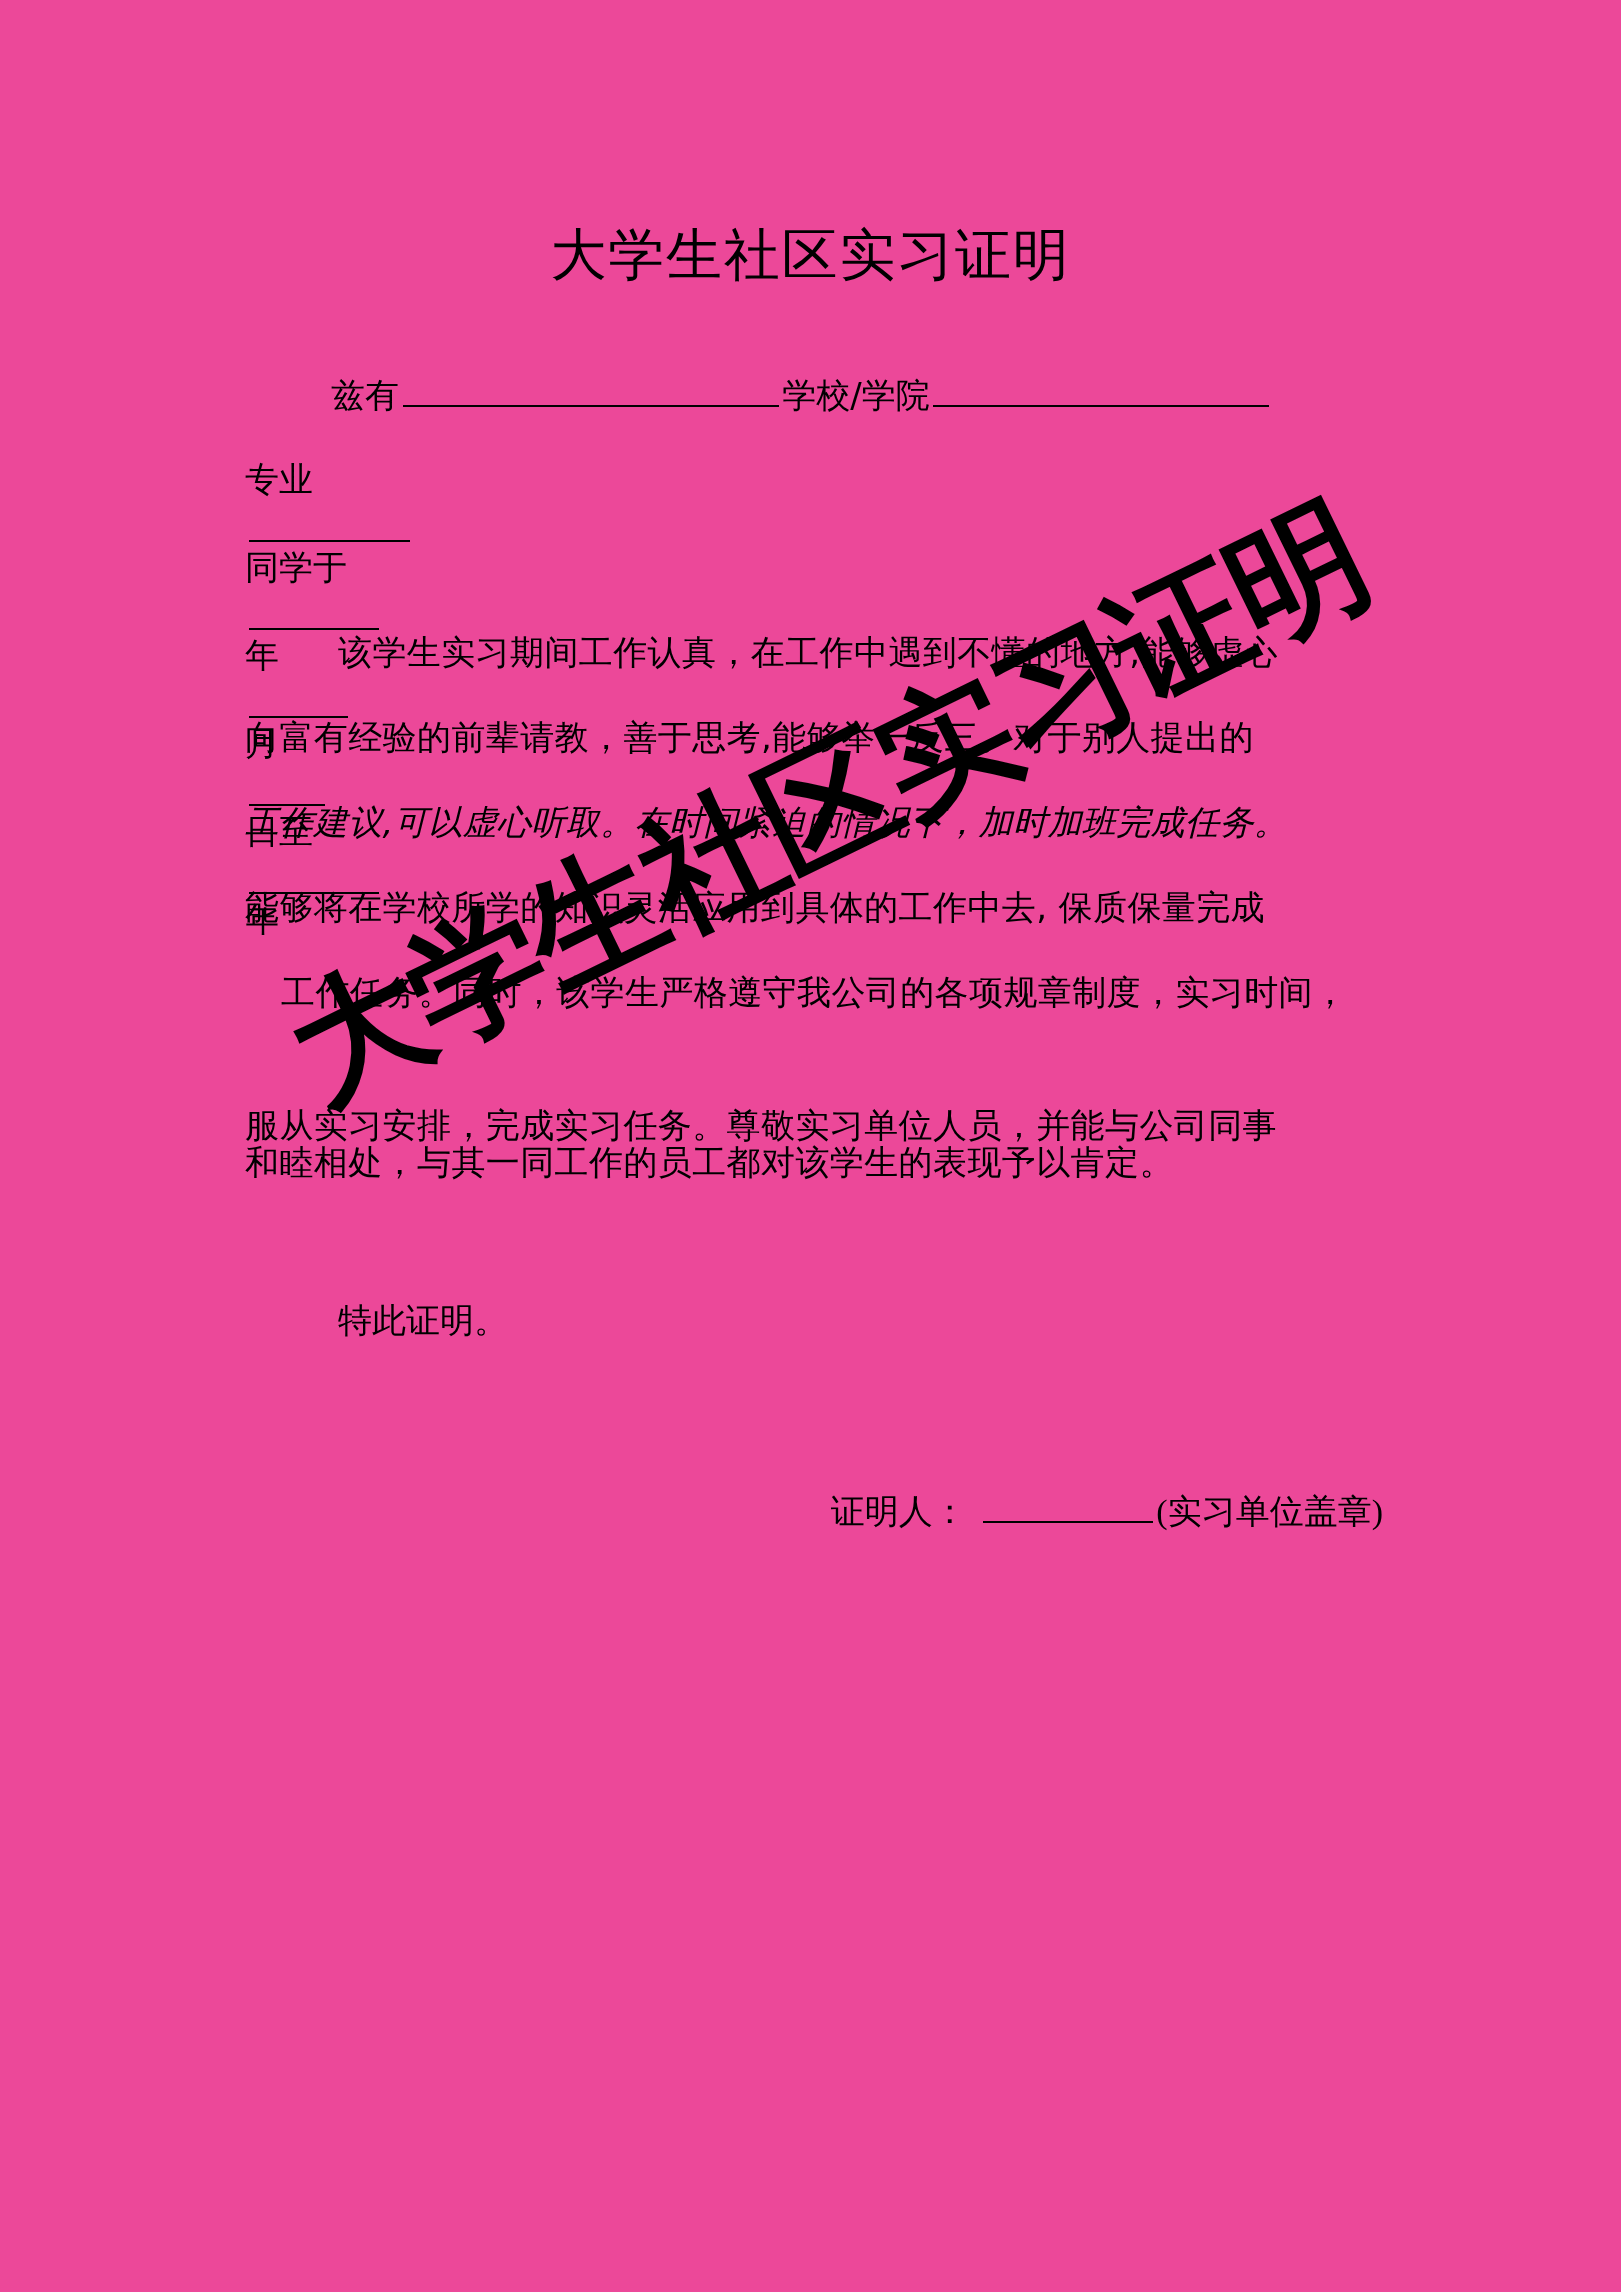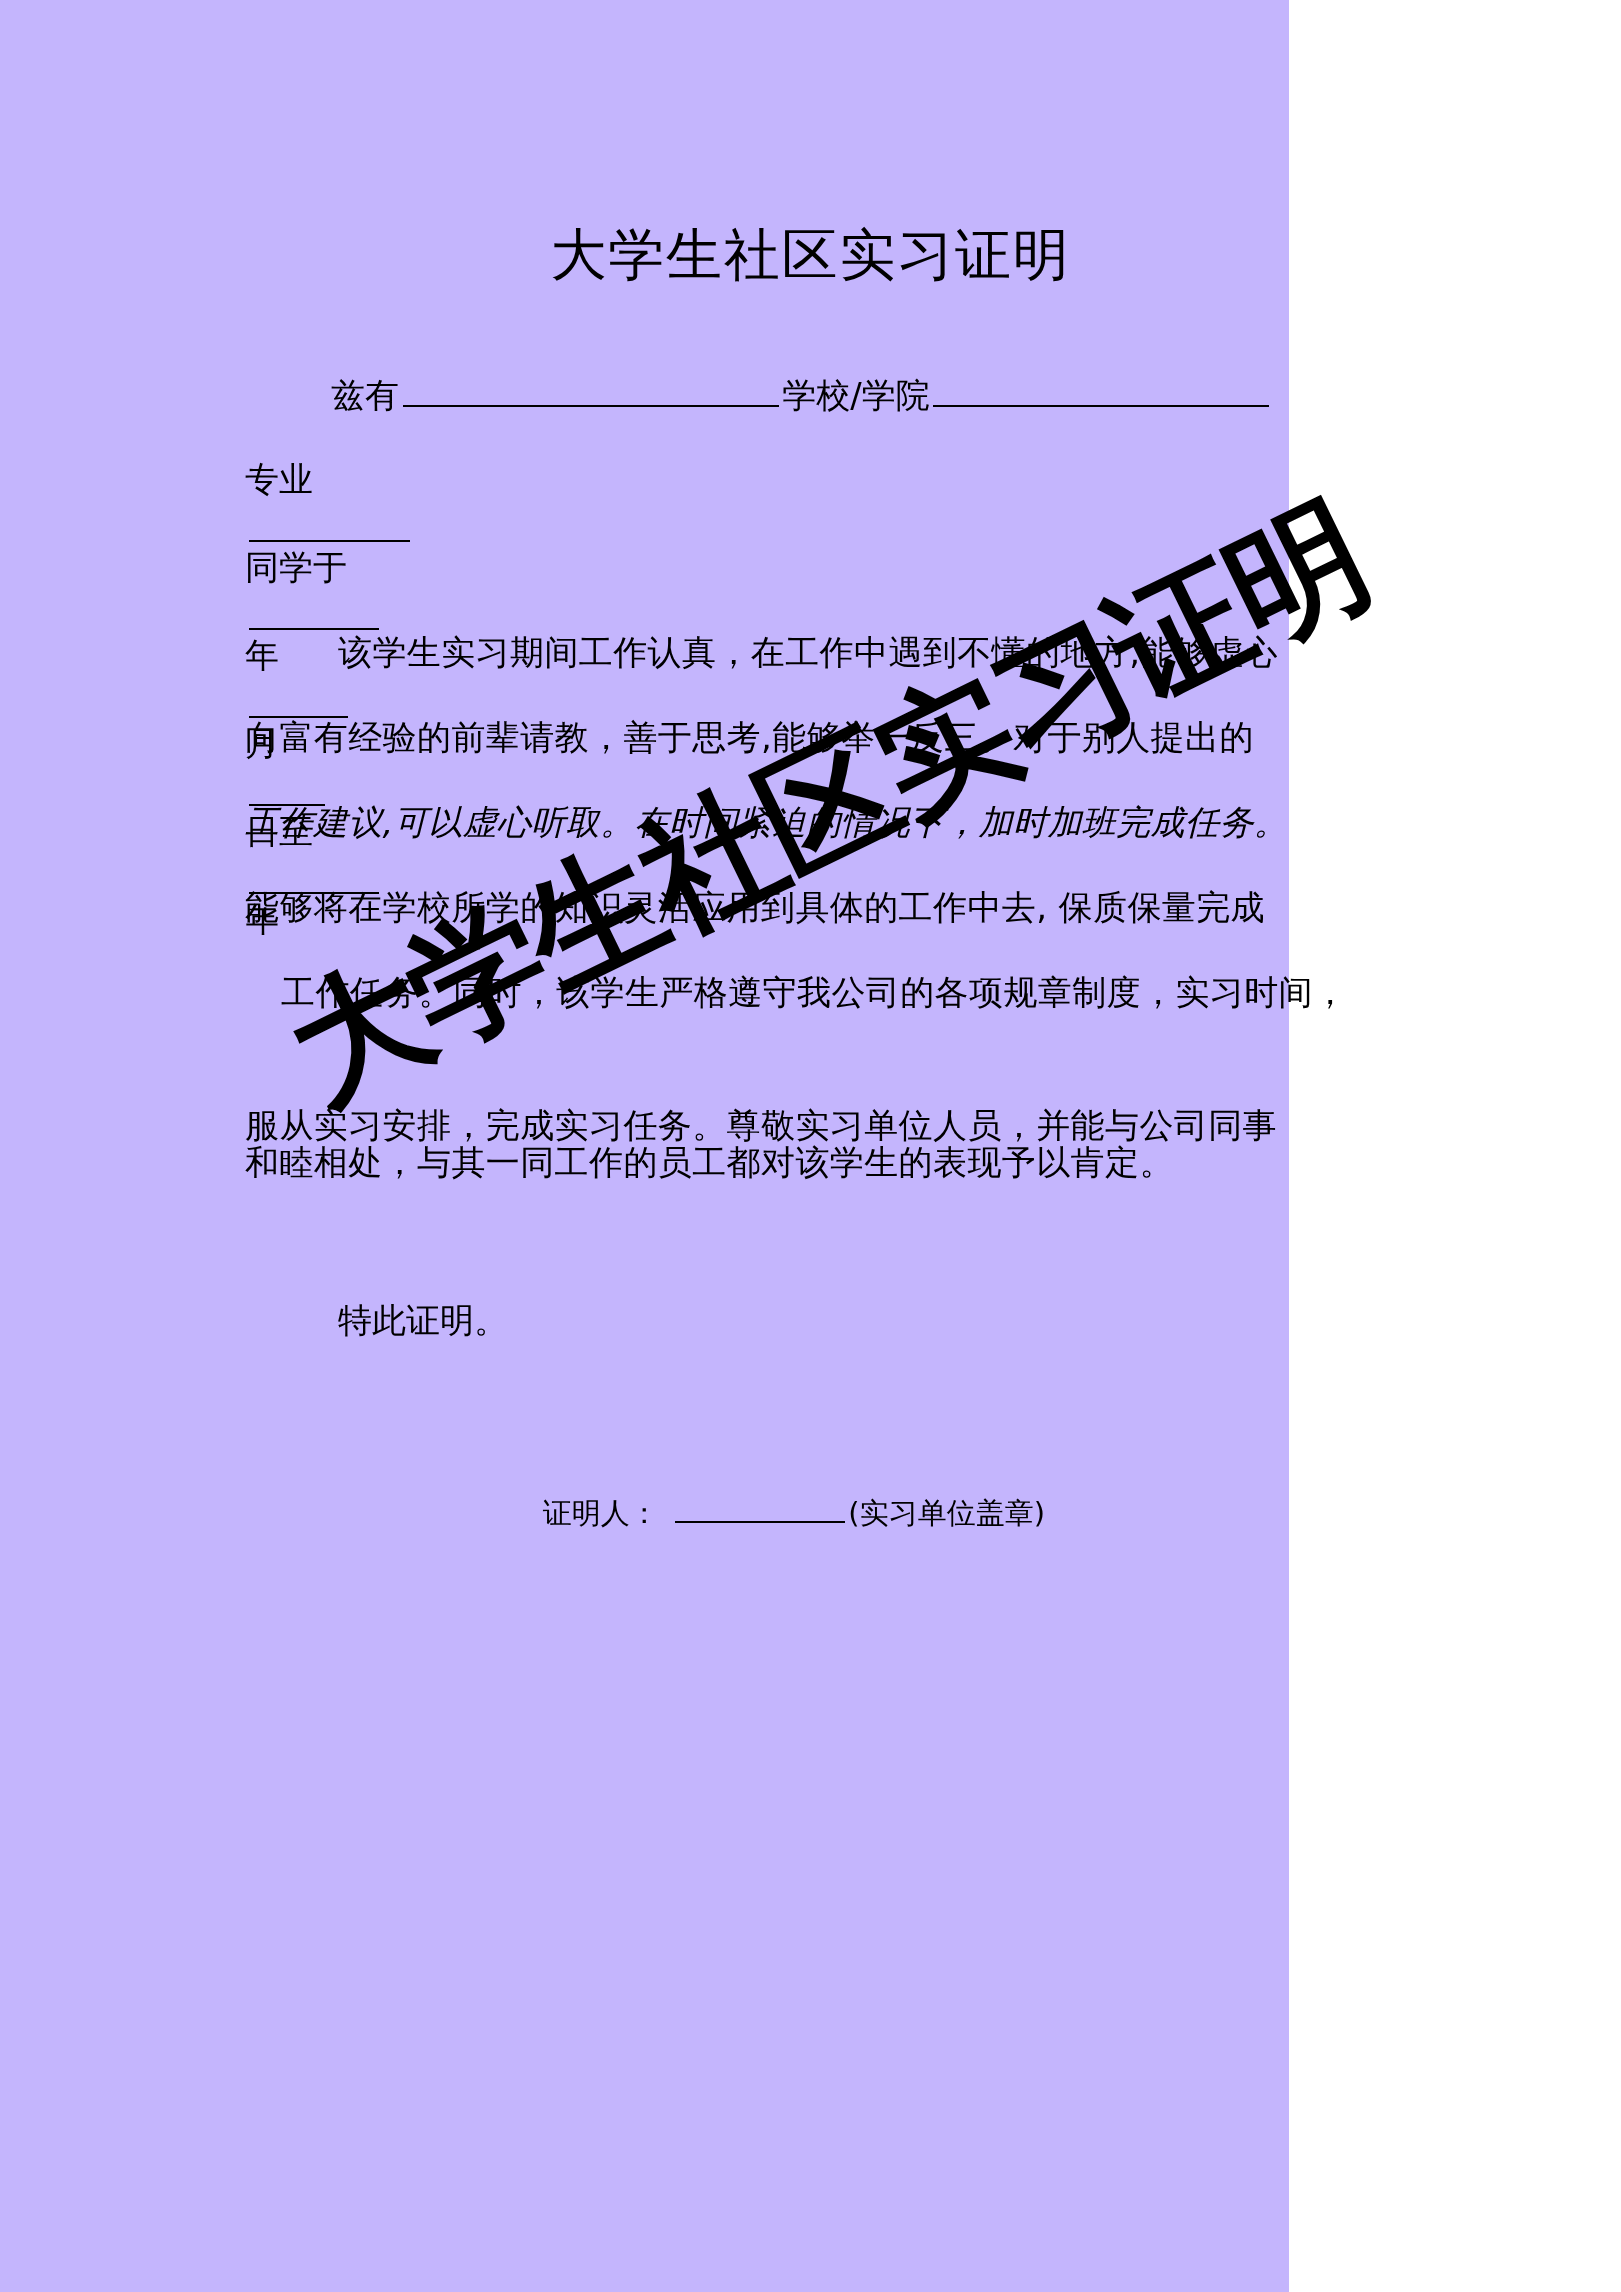--- a/index.html
+++ b/index.html
@@ -11,23 +11,23 @@
       width: 1621px;
       height: 2293px;
       position: relative;
       overflow: hidden;
       font-family: "DejaVu Sans", "Liberation Sans", sans-serif;
       color: #000000;
     }
     .page {
       position: absolute;
       left: 0; top: 0;
-      width: 1289px;
+      width: 1621px;
       height: 2293px;
-      background: #c4b5fd;
+      background: #ec4899;
     }
     .title {
       position: absolute;
       left: 0;
       top: 219px;
       width: 1621px;
       text-align: center;
       font-size: 56px;
       line-height: 72px;
       letter-spacing: 1.8px;
@@ -50,25 +50,26 @@
     }
     .justify {
       display: flex;
       justify-content: space-between;
     }
     .indent { padding-left: 93px; width: 1041px; }
     .para-line { letter-spacing: 0.4px; }
 
     .signer {
       position: absolute;
-      right: 244px;
+      right: 238px;
       top: 1485px;
-      font-size: 29px;
+      font-size: 34px;
       line-height: 50px;
       white-space: nowrap;
+      font-family: Liberation Serif, serif;
     }
     .date-line {
       position: absolute;
       right: 242px;
       top: 1652px;
       font-size: 34px;
       line-height: 50px;
       white-space: nowrap;
     }
 

